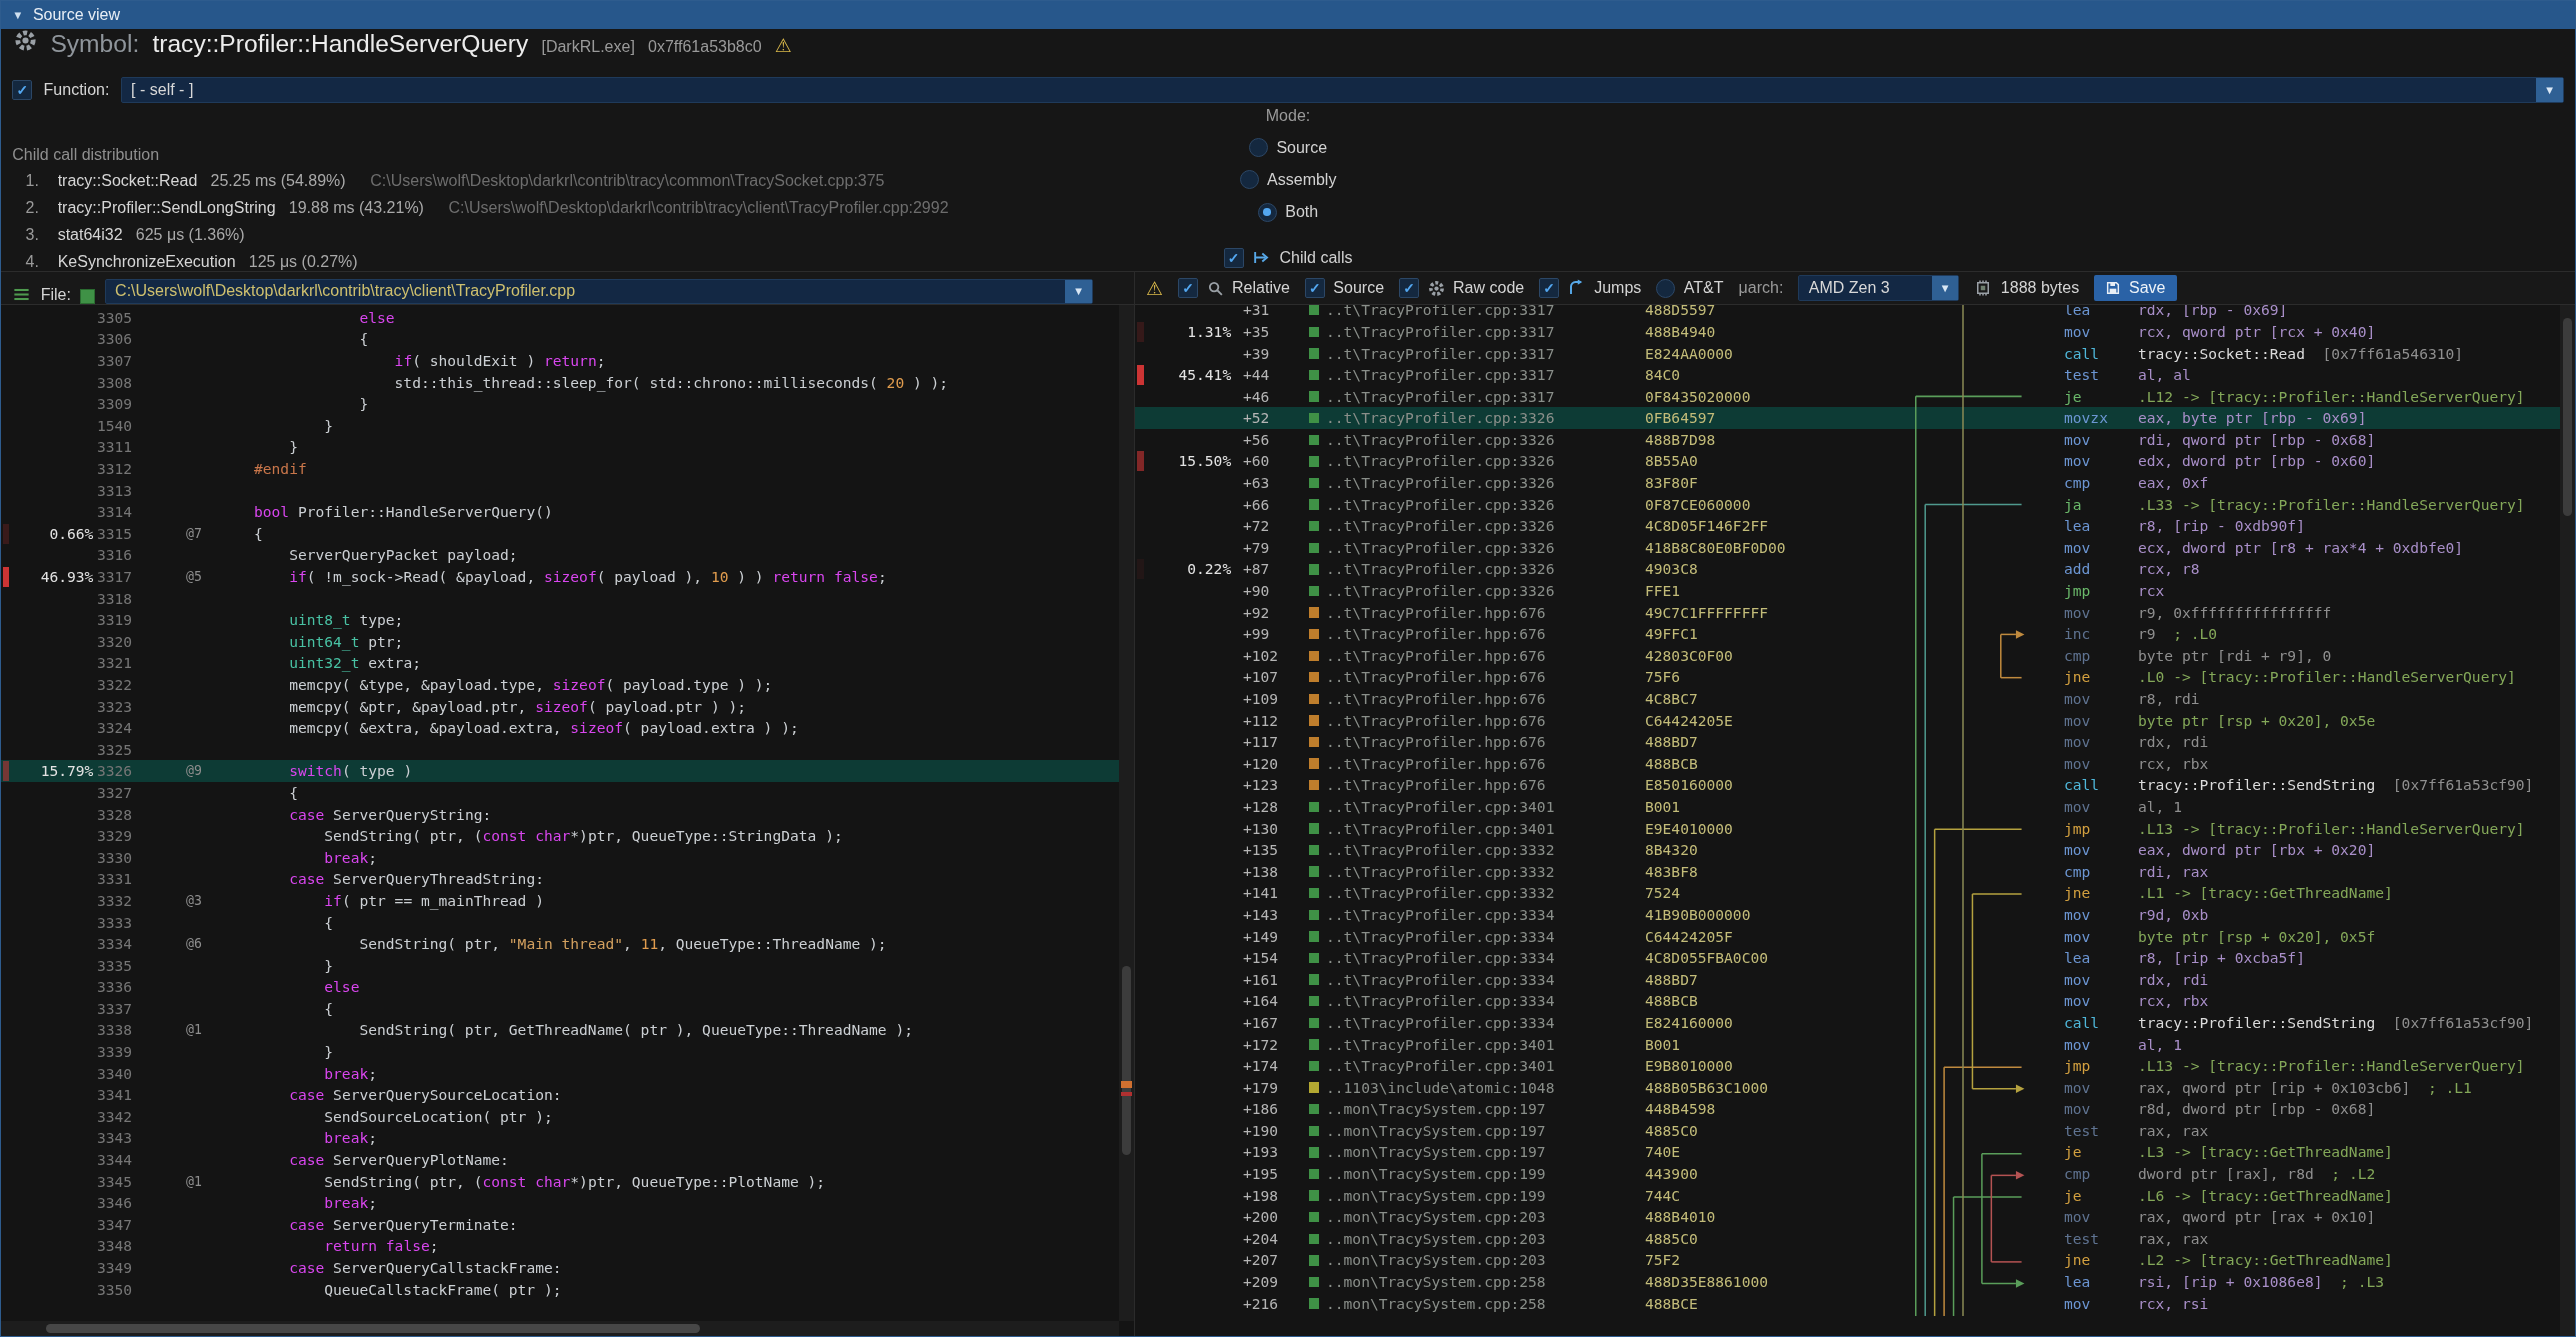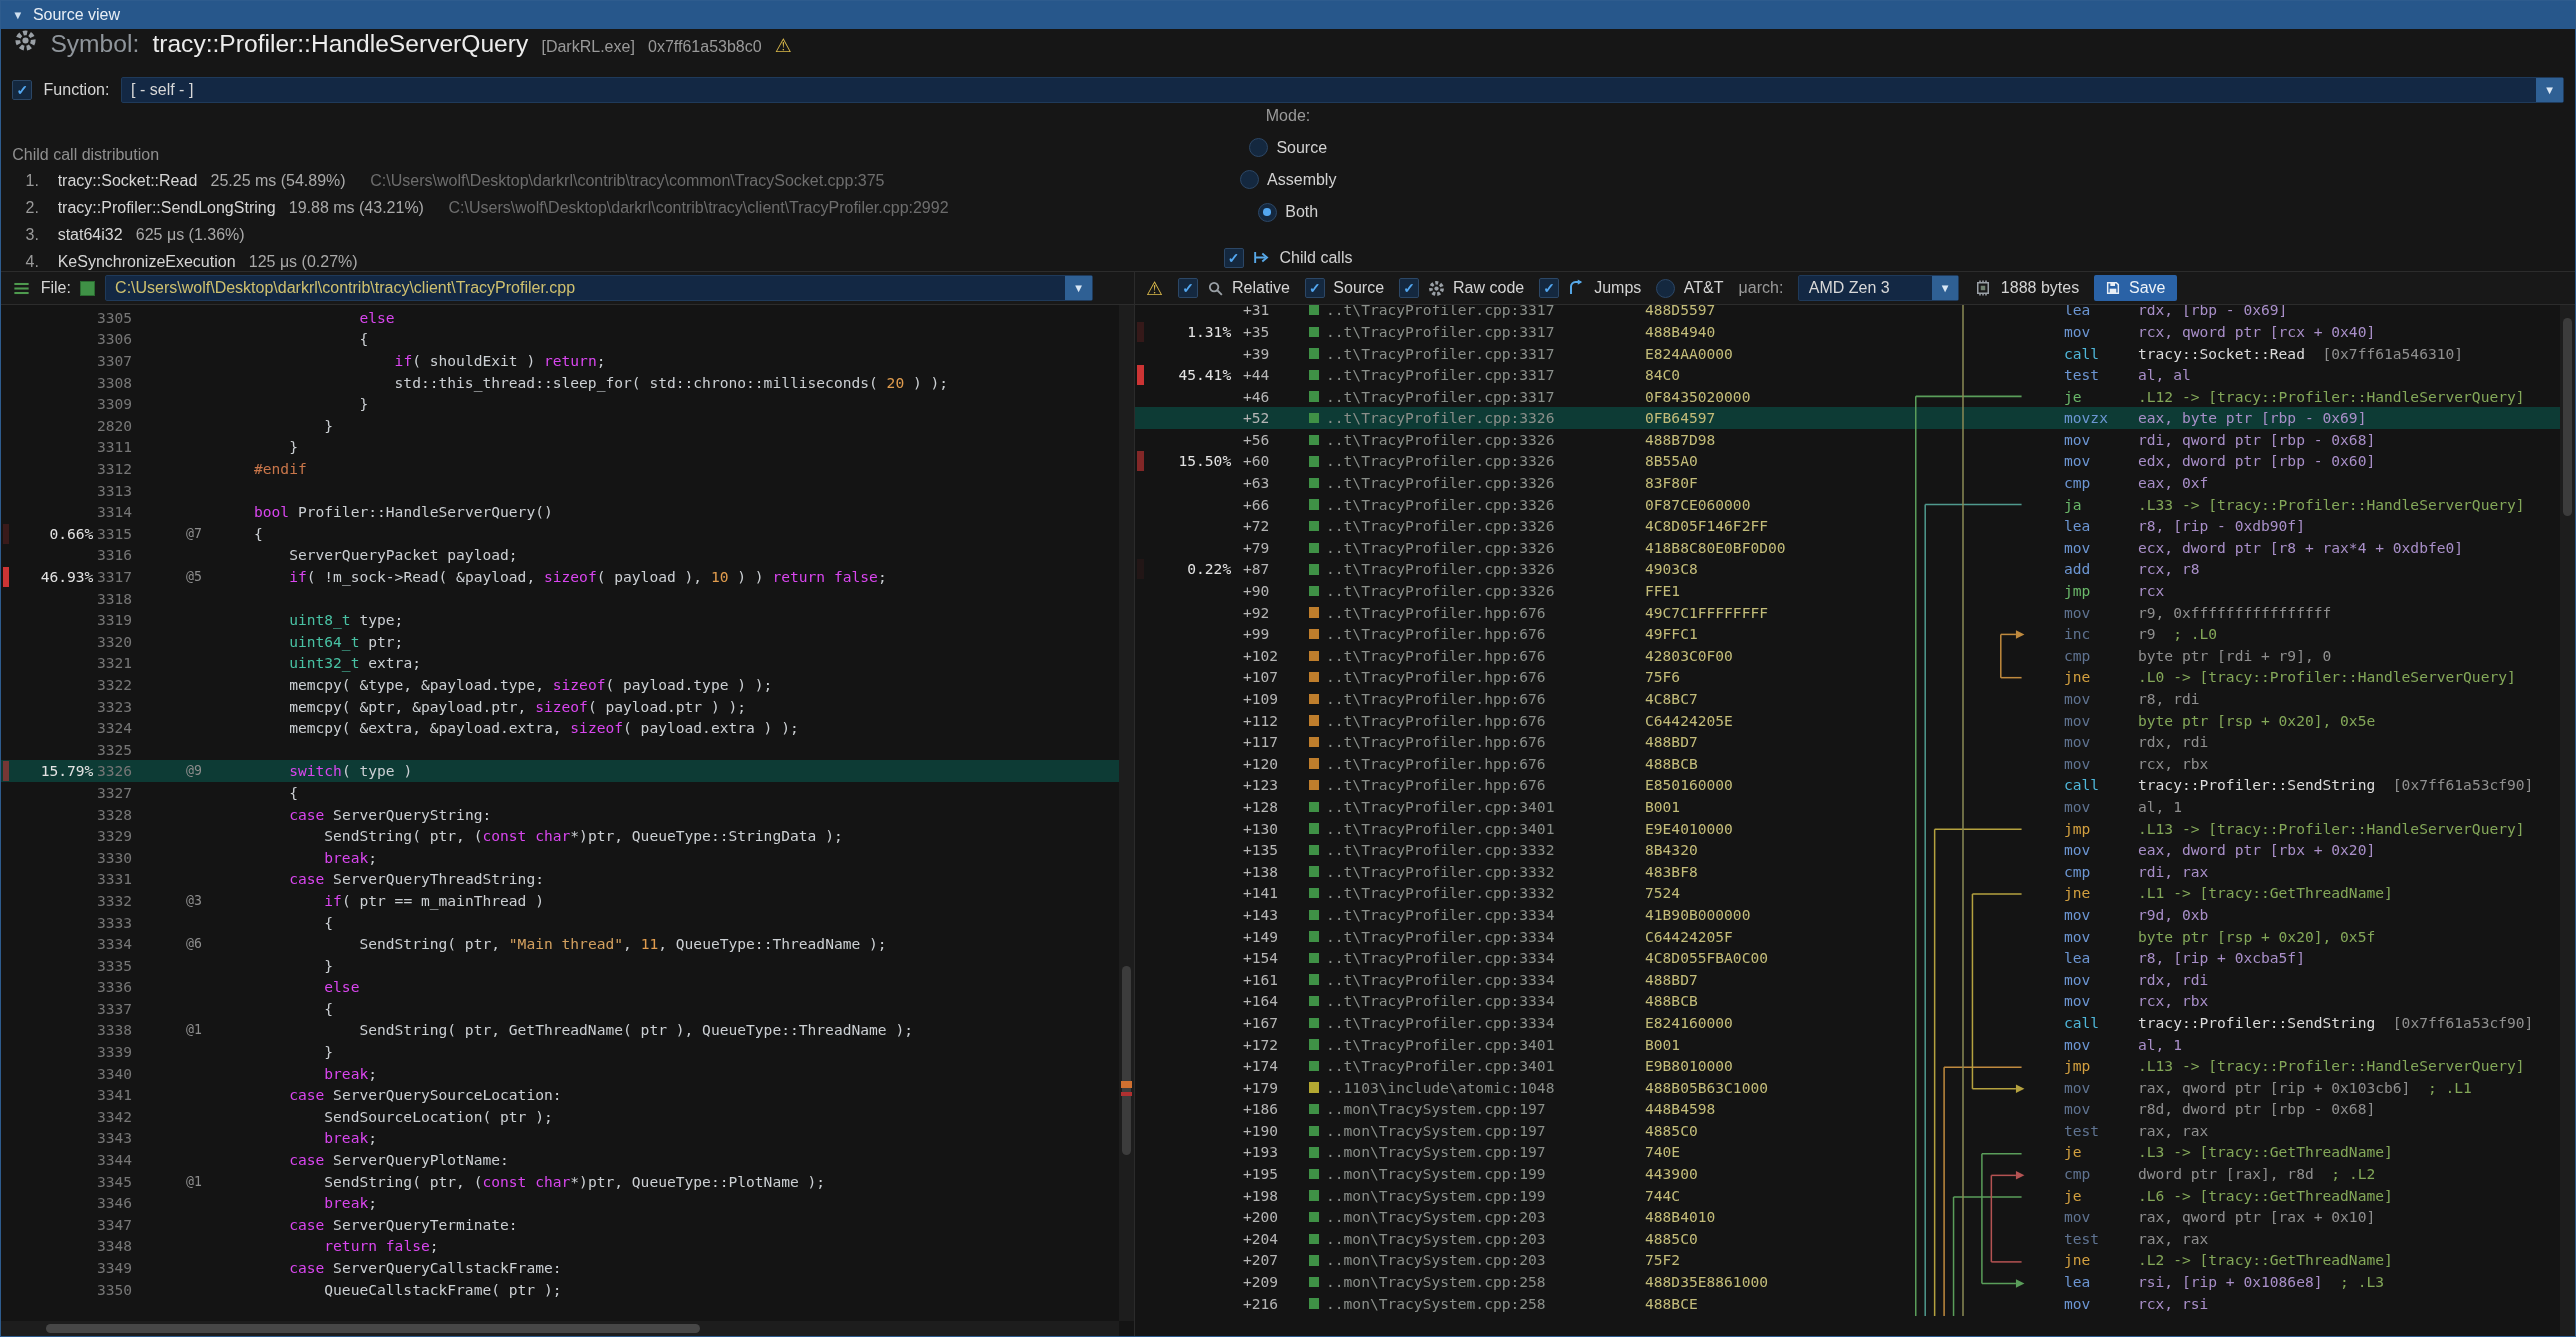--- a/index.html
+++ b/index.html
@@ -28,21 +28,21 @@
 .dim{color:#9a9a9a;}
 .sqbtn{width:24.6px;height:24.6px;border:0.9px solid #3b3b3b;background:#1f1f1f;display:flex;align-items:center;justify-content:center;border-radius:1.9px;}
 .dist{position:absolute;left:0;top:142px;right:0;height:128px;overflow:hidden;}
 .dist-h{height:24.6px;line-height:24.6px;padding-left:11.3px;color:#8f8f8f;font-size:16px;}
 .dist-e{height:27px;display:flex;align-items:center;padding-left:24.6px;font-size:16px;white-space:nowrap;}
 .ci{color:#9a9a9a;width:26.4px;}
 .cn{color:#d6d6d6;margin-left:5.7px;}
 .ct{color:#a9a9a9;margin-left:13.2px;}
 .cp{color:#6d6d6d;margin-left:24.6px;}
 .band{position:absolute;left:0;top:270px;right:0;height:34px;border-top:0.9px solid #2c2c2c;border-bottom:0.9px solid #2c2c2c;background:#181818;}
-.band-left{position:absolute;left:0;top:0;bottom:0;width:1133px;display:flex;align-items:center;gap:9.4px;padding:0 11.3px;font-size:16px;}
+.band-left{position:absolute;left:0;top:0;bottom:0;width:1133px;display:flex;align-items:flex-end;gap:9.4px;padding:0 11.3px;font-size:16px;}
 .file-combo{width:988px;}
 .file-combo .ctxt{color:#cfc06e;}
 .gsq{width:15px;height:15px;background:#3f9146;border:0.9px solid #2a6b30;flex:0 0 auto;}
 .band-right{position:absolute;left:1145px;top:0;bottom:0;display:flex;align-items:center;gap:15px;font-size:16px;}
 .btn{background:#2a62a6;height:25.5px;display:flex;align-items:center;gap:7.6px;padding:0 11.3px;border-radius:1.9px;color:#eef3f8;}
 .pane-divider{position:absolute;left:1133px;top:270px;bottom:0;width:0.9px;background:#2b2b2b;}
 .srcpane{position:absolute;left:0;top:304px;width:1133px;bottom:0;background:#141414;overflow:hidden;}
 .asmpane{position:absolute;left:1134px;top:304px;right:0;bottom:0;background:#141414;overflow:hidden;}
 .srclines{position:absolute;left:0;top:1.9px;right:15px;bottom:15px;overflow:hidden;}
 .asmlines{position:absolute;left:0;top:-5.7px;right:15px;bottom:15px;overflow:hidden;}
@@ -284,21 +284,21 @@
 
   <div class="pane-divider"></div>
 
   <div class="srcpane">
     <div class="srclines">
         <div class="srow"><span class="sbar"></span><span class="spct"></span><span class="snum">3305</span><span class="sann"></span><span class="scode"><span class="tk-d">            </span><span class="tk-k">else</span></span></div>
         <div class="srow"><span class="sbar"></span><span class="spct"></span><span class="snum">3306</span><span class="sann"></span><span class="scode"><span class="tk-d">            {</span></span></div>
         <div class="srow"><span class="sbar"></span><span class="spct"></span><span class="snum">3307</span><span class="sann"></span><span class="scode"><span class="tk-d">                </span><span class="tk-k">if</span><span class="tk-d">( shouldExit ) </span><span class="tk-k">return</span><span class="tk-d">;</span></span></div>
         <div class="srow"><span class="sbar"></span><span class="spct"></span><span class="snum">3308</span><span class="sann"></span><span class="scode"><span class="tk-d">                std::this_thread::sleep_for( std::chrono::milliseconds( </span><span class="tk-n">20</span><span class="tk-d"> ) );</span></span></div>
         <div class="srow"><span class="sbar"></span><span class="spct"></span><span class="snum">3309</span><span class="sann"></span><span class="scode"><span class="tk-d">            }</span></span></div>
-        <div class="srow"><span class="sbar"></span><span class="spct"></span><span class="snum">2820</span><span class="sann"></span><span class="scode"><span class="tk-d">        }</span></span></div>
+        <div class="srow"><span class="sbar"></span><span class="spct"></span><span class="snum">1540</span><span class="sann"></span><span class="scode"><span class="tk-d">        }</span></span></div>
         <div class="srow"><span class="sbar"></span><span class="spct"></span><span class="snum">3311</span><span class="sann"></span><span class="scode"><span class="tk-d">    }</span></span></div>
         <div class="srow"><span class="sbar"></span><span class="spct"></span><span class="snum">3312</span><span class="sann"></span><span class="scode"><span class="tk-p">#endif</span></span></div>
         <div class="srow"><span class="sbar"></span><span class="spct"></span><span class="snum">3313</span><span class="sann"></span><span class="scode"></span></div>
         <div class="srow"><span class="sbar"></span><span class="spct"></span><span class="snum">3314</span><span class="sann"></span><span class="scode"><span class="tk-k">bool</span><span class="tk-d"> Profiler::HandleServerQuery()</span></span></div>
         <div class="srow"><span class="sbar" style="background: rgba(204, 52, 52, 0.2);"></span><span class="spct">0.66%</span><span class="snum">3315</span><span class="sann">@7</span><span class="scode"><span class="tk-d">{</span></span></div>
         <div class="srow"><span class="sbar"></span><span class="spct"></span><span class="snum">3316</span><span class="sann"></span><span class="scode"><span class="tk-d">    ServerQueryPacket payload;</span></span></div>
         <div class="srow"><span class="sbar" style="background: rgb(204, 52, 52);"></span><span class="spct">46.93%</span><span class="snum">3317</span><span class="sann">@5</span><span class="scode"><span class="tk-d">    </span><span class="tk-k">if</span><span class="tk-d">( !m_sock-&gt;Read( &amp;payload, </span><span class="tk-k">sizeof</span><span class="tk-d">( payload ), </span><span class="tk-n">10</span><span class="tk-d"> ) ) </span><span class="tk-k">return</span><span class="tk-d"> </span><span class="tk-k">false</span><span class="tk-d">;</span></span></div>
         <div class="srow"><span class="sbar"></span><span class="spct"></span><span class="snum">3318</span><span class="sann"></span><span class="scode"></span></div>
         <div class="srow"><span class="sbar"></span><span class="spct"></span><span class="snum">3319</span><span class="sann"></span><span class="scode"><span class="tk-d">    </span><span class="tk-t">uint8_t</span><span class="tk-d"> type;</span></span></div>
         <div class="srow"><span class="sbar"></span><span class="spct"></span><span class="snum">3320</span><span class="sann"></span><span class="scode"><span class="tk-d">    </span><span class="tk-t">uint64_t</span><span class="tk-d"> ptr;</span></span></div>

